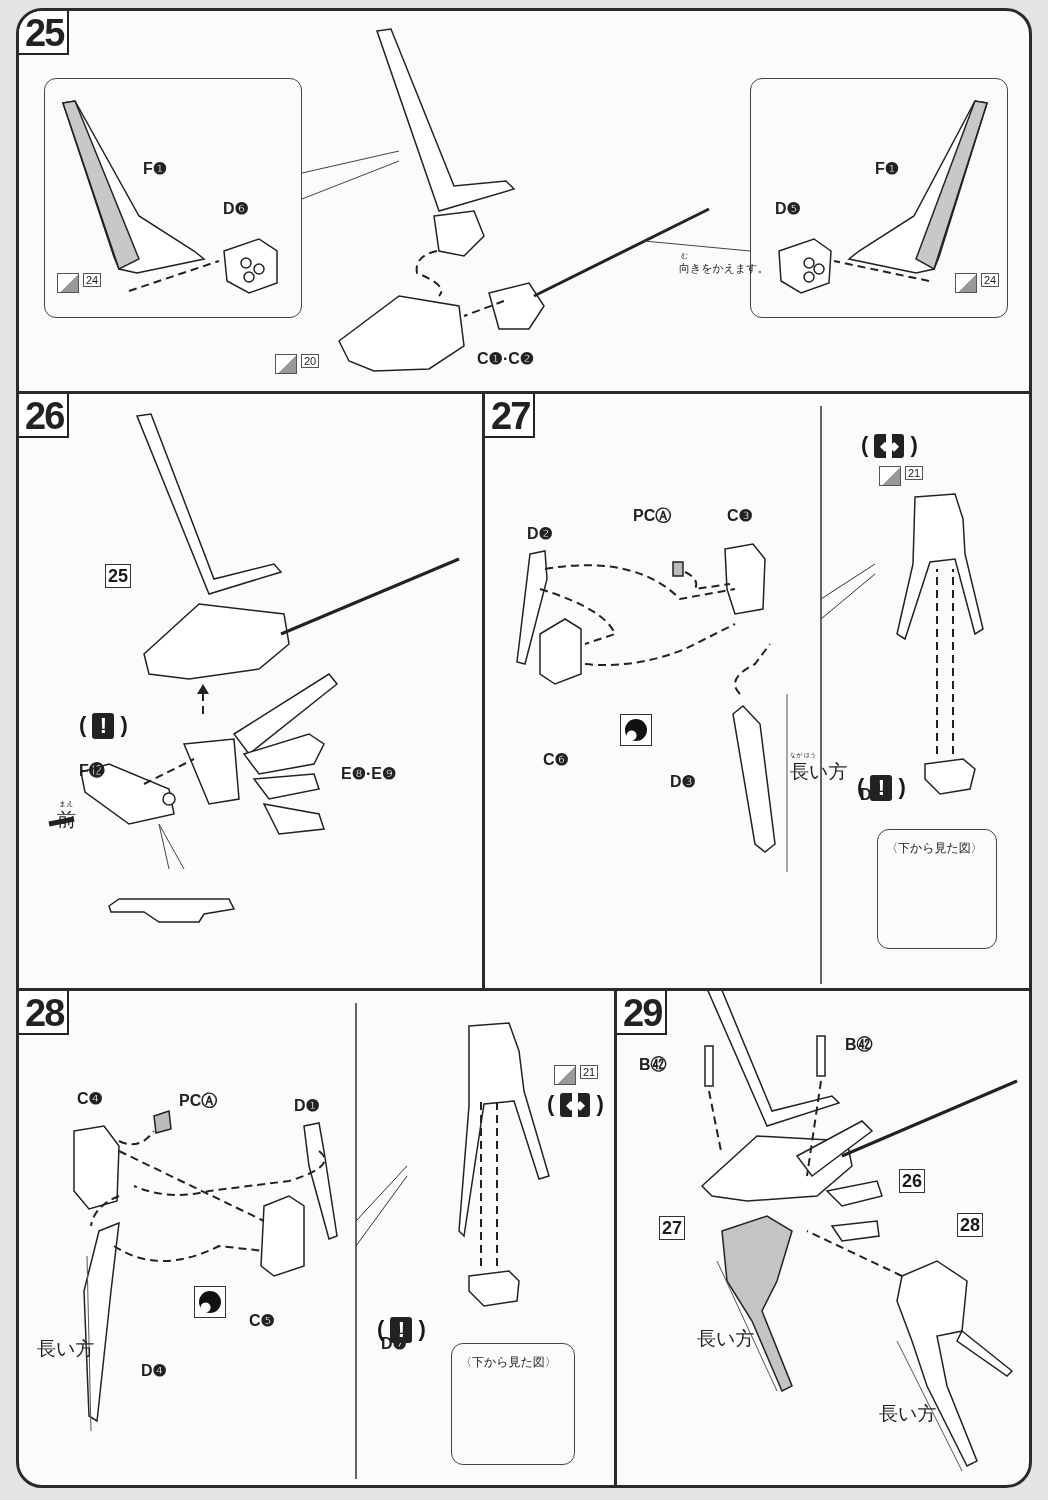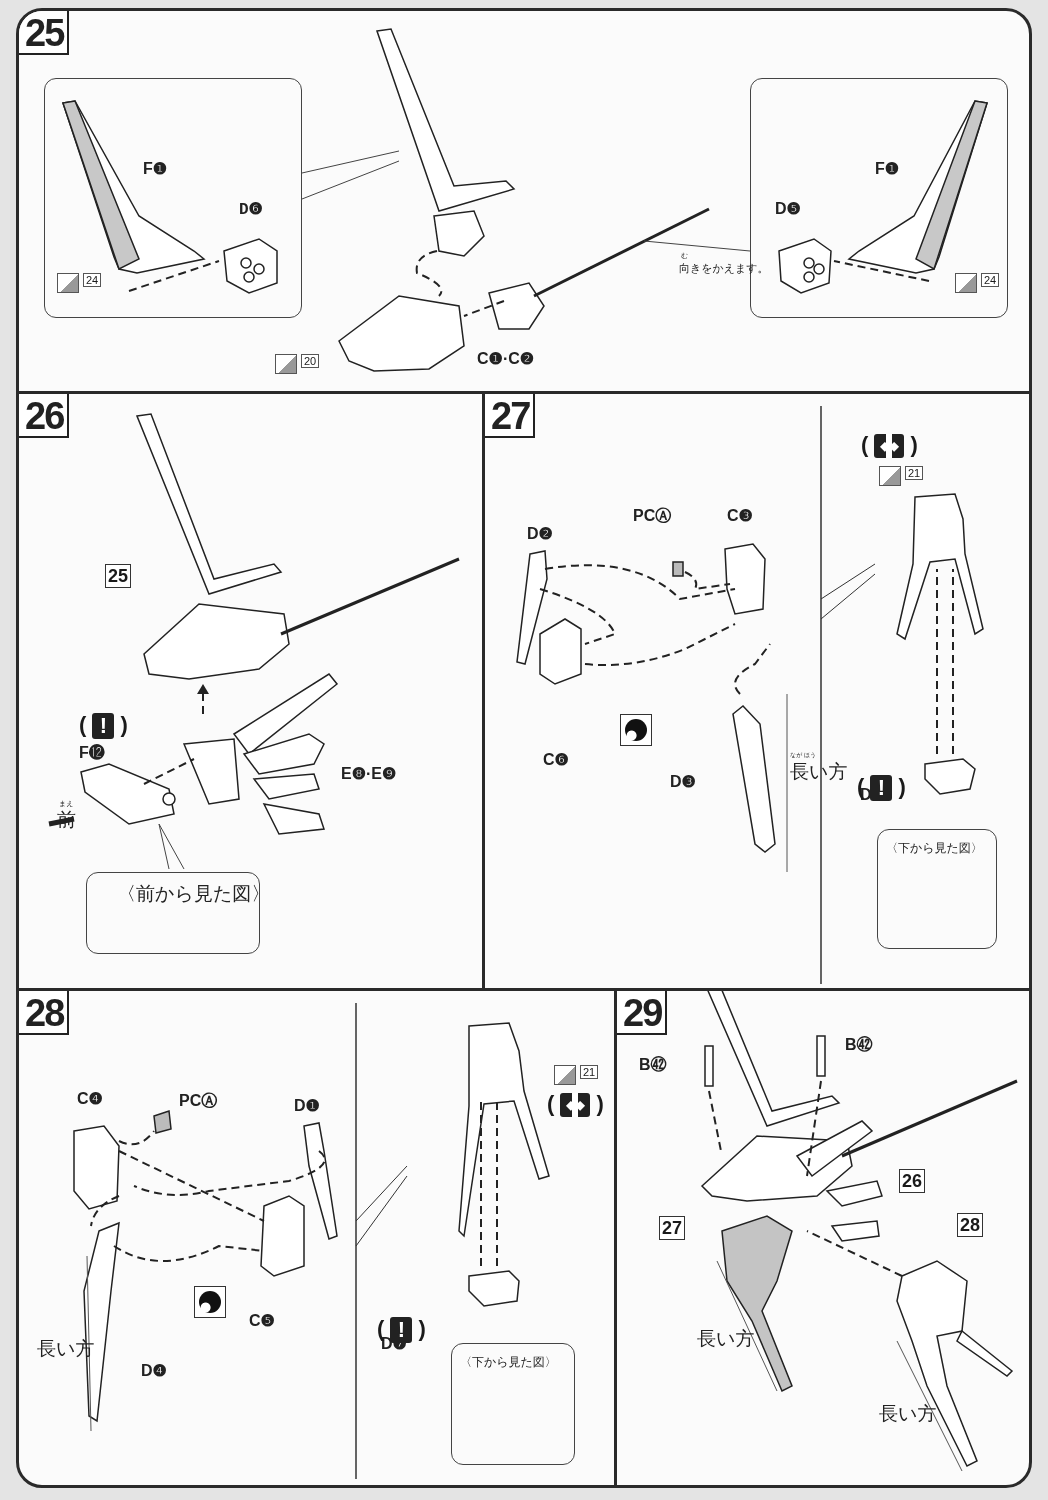--- a/index.html
+++ b/index.html
@@ -64,21 +64,21 @@
         <path d="M418 240 Q395 245 398 262 Q430 275 420 285"></path>
         <path d="M485 290 L445 305"></path>
       </g>
       <g stroke="#444" stroke-width="1" fill="none">
         <path d="M283 162 L380 140 M283 188 L380 150"></path>
         <path d="M625 230 L731 240"></path>
       </g>
     </svg>
 
     <div class="label" style="left:124px;top:148px;">F❶</div>
-    <div class="label" style="left:220px;top:188px;font-family:Liberation Mono, monospace;">D❻</div>
+    <div class="label" style="left:204px;top:188px;">D❻</div>
     <div class="decal" style="left:38px;top:262px;">
       <span class="ic"></span>
       <span class="num">24</span>
     </div>
     <div class="decal" style="left:256px;top:343px;">
       <span class="ic"></span>
       <span class="num">20</span>
     </div>
     <div class="label" style="left:458px;top:338px;">C❶·C❷</div>
     <div class="jp" style="left:662px;top:240px;font-size:7px;">む</div>
@@ -110,27 +110,24 @@
       <g stroke="#222" stroke-width="2" fill="none" stroke-dasharray="8 5">
         <path d="M184 320 L184 295"></path>
         <path d="M125 390 L175 365"></path>
       </g>
       <path d="M178 300 L184 290 L190 300 Z" fill="#222"></path>
       <path d="M30 430 L55 425" stroke="#222" stroke-width="5"></path>
       <path d="M140 430 L150 475 M140 430 L165 475" stroke="#444" stroke-width="1" fill="none"></path>
     </svg>
     <div class="ref" style="left:86px;top:170px;">25</div>
     <div class="warn" style="left:60px;top:318px;">( <span class="box">!</span> )</div>
-    <div class="label" style="left:60px;top:350px;">F⓬</div>
+    <div class="label" style="left:60px;top:368px;">F⓬</div>
     <div class="label" style="left:322px;top:370px;">E❽·E❾</div>
     <div class="jp" style="left:40px;top:405px;font-size:7px;">まえ</div>
     <div class="jp" style="left:38px;top:413px;">前</div>
-    <div class="subbox" style="left:67px;top:478px;width:174px;height:82px;">
-      <div class="jp" style="left:30px;top:8px;">〈前から見た図〉</div>
-    </div>
   </div>
 
   <div class="panel" style="left:466px;top:383px;width:544px;height:597px;border-bottom-width:3px;">
     <div class="stepnum">27</div>
     <svg class="art" width="544" height="597">
       <line x1="336" y1="12" x2="336" y2="590" stroke="#333" stroke-width="1.5"></line>
       <path d="M336 205 L390 170 M336 225 L390 180" stroke="#333" fill="none"></path>
       <g fill="#fff" stroke="#222" stroke-width="1.5">
         <path d="M45 160 L60 157 L62 185 L40 270 L32 268 Z"></path>
         <path d="M55 240 L80 225 L96 235 L96 280 L70 290 L55 280 Z"></path>

